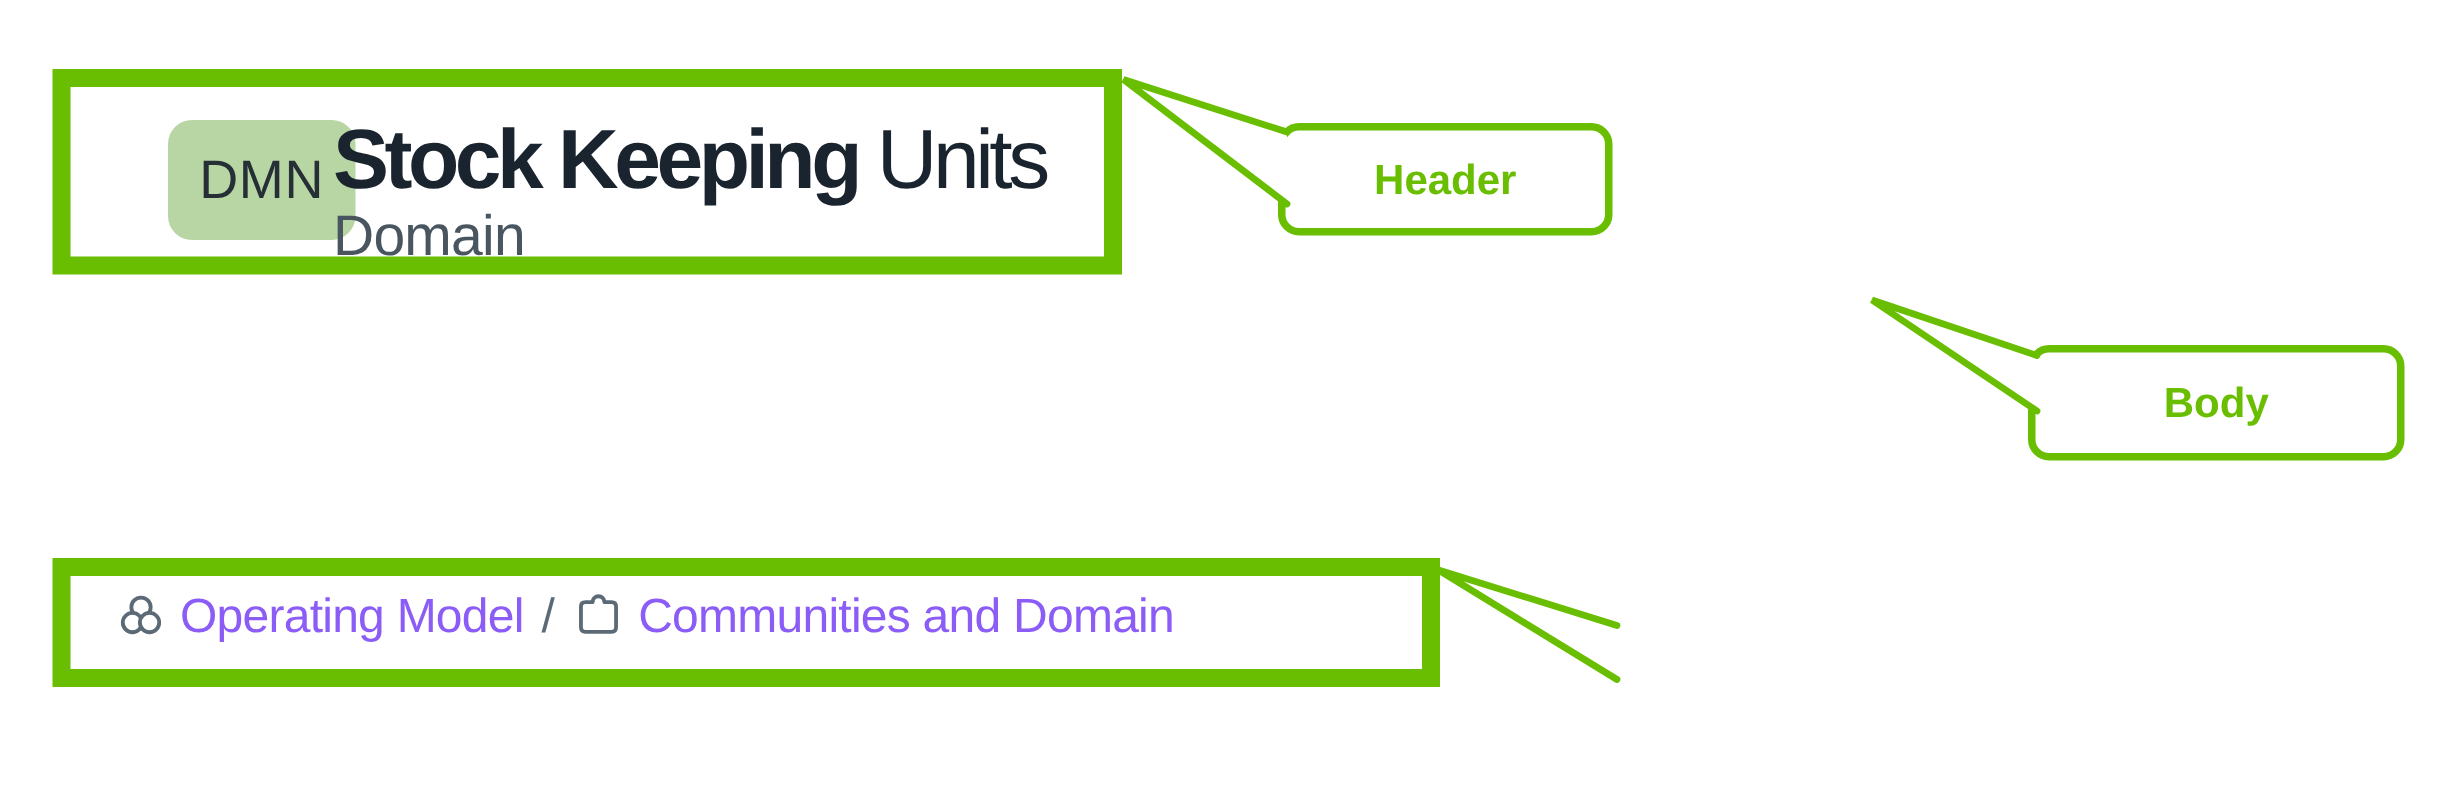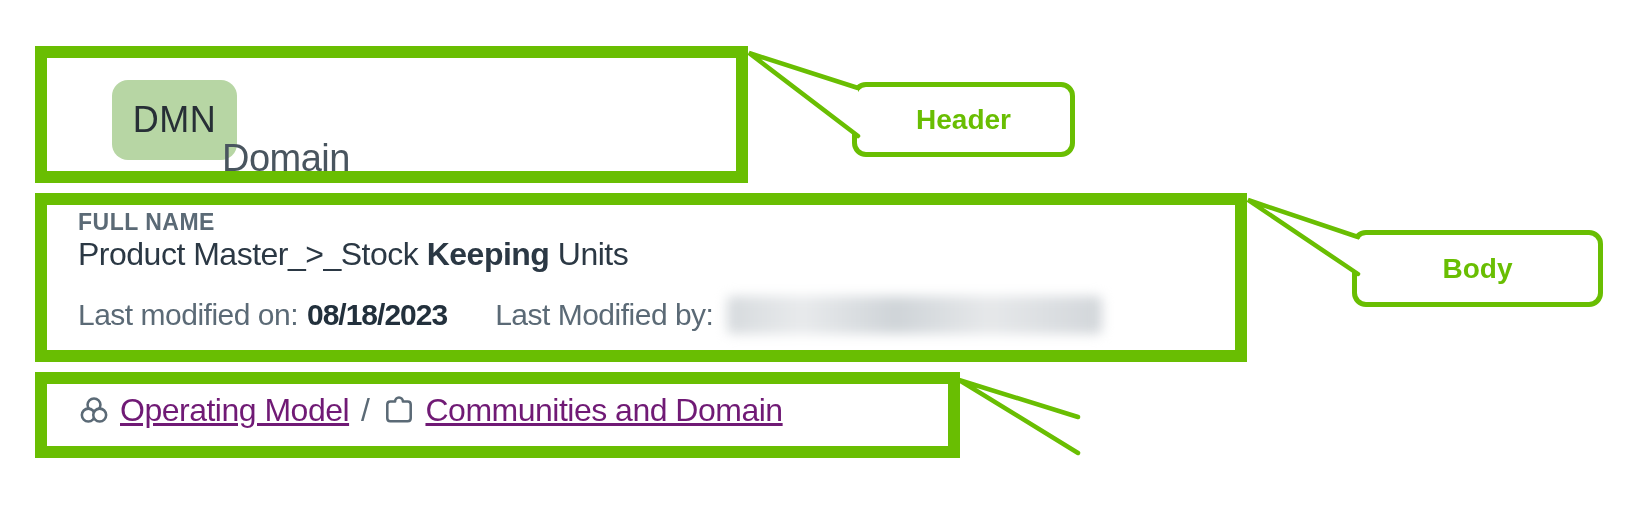--- a/index.html
+++ b/index.html
@@ -33,21 +33,21 @@
     letter-spacing:-0.5px; white-space:nowrap; display:flex; align-items:center; }
   .modified-date { color:#22303c; font-weight:600; margin-left:9px; letter-spacing:-1px; }
   .modified-by-label { margin-left:48px; }
   .redacted-name { display:inline-block; width:375px; height:38px; margin-left:14px;
     border-radius:5px; background:linear-gradient(90deg,#d6dadd 0%, #e8eaec 20%, #cfd4d8 45%, #e6e8ea 70%, #d2d6da 100%);
     filter: blur(6px); }
 
   
   .breadcrumb { position:absolute; left:29px; top:8px; display:flex; align-items:center;
     font-size:32px; color:#5b6a76; letter-spacing:-0.5px; white-space:nowrap; }
-  .breadcrumb .crumb { color:#701a75;text-decoration:underline; }
+  .breadcrumb .crumb { color:#8b5cf6; }
   .breadcrumb .sep { margin:0 12px; }
   .bc-icon { width:36px; height:36px; margin-right:8px; flex:0 0 auto; }
 
   
   .callout { position:absolute; background:#fff; border:5px solid #69be02; border-radius:14px;
     display:flex; align-items:center; justify-content:center; z-index:2;
     font-size:28px; font-weight:700; color:#69be02; letter-spacing:0; }
   #callout-header { left:852px; top:82px;  width:223px; height:75px; }
   #callout-body   { left:1352px; top:230px; width:251px; height:77px; }
   #callout-footer { left:1072px; top:410px; width:248px; height:77px; }
@@ -56,35 +56,26 @@
 </style>
 </head>
 <body>
 
 <div id="canvas">
 
   <div id="frame-header" class="frame">
     <div class="type-badge">
       <span>DMN</span>
     </div>
+    <div class="asset-title">
+      <span class="t-bold">Stock Keeping</span><span class="t-reg"> Units</span>
+    </div>
     <div class="asset-subtitle">Domain</div>
   </div>
 
-  <div id="frame-body" class="frame">
-    <div class="field-label">FULL NAME</div>
-    <div class="field-value">
-      <span>Product Master_&gt;_Stock </span><span class="v-bold">Keeping</span><span> Units</span>
-    </div>
-    <div class="modified-row">
-      <span>Last modified on:</span>
-      <span class="modified-date">08/18/2023</span>
-      <span class="modified-by-label">Last Modified by:</span>
-      <span class="redacted-name"></span>
-    </div>
-  </div>
 
   <div id="frame-footer" class="frame">
     <div class="breadcrumb">
       <svg class="bc-icon" viewBox="0 0 24 24">
         <circle cx="12" cy="7.9" r="4.3" fill="#fff" stroke="#5b6a76" stroke-width="1.7"></circle>
         <circle cx="8.2" cy="14.7" r="4.3" fill="#fff" stroke="#5b6a76" stroke-width="1.7"></circle>
         <circle cx="15.8" cy="14.7" r="4.3" fill="#fff" stroke="#5b6a76" stroke-width="1.7"></circle>
       </svg>
       <span class="crumb">Operating Model</span>
       <span class="sep">/</span>

